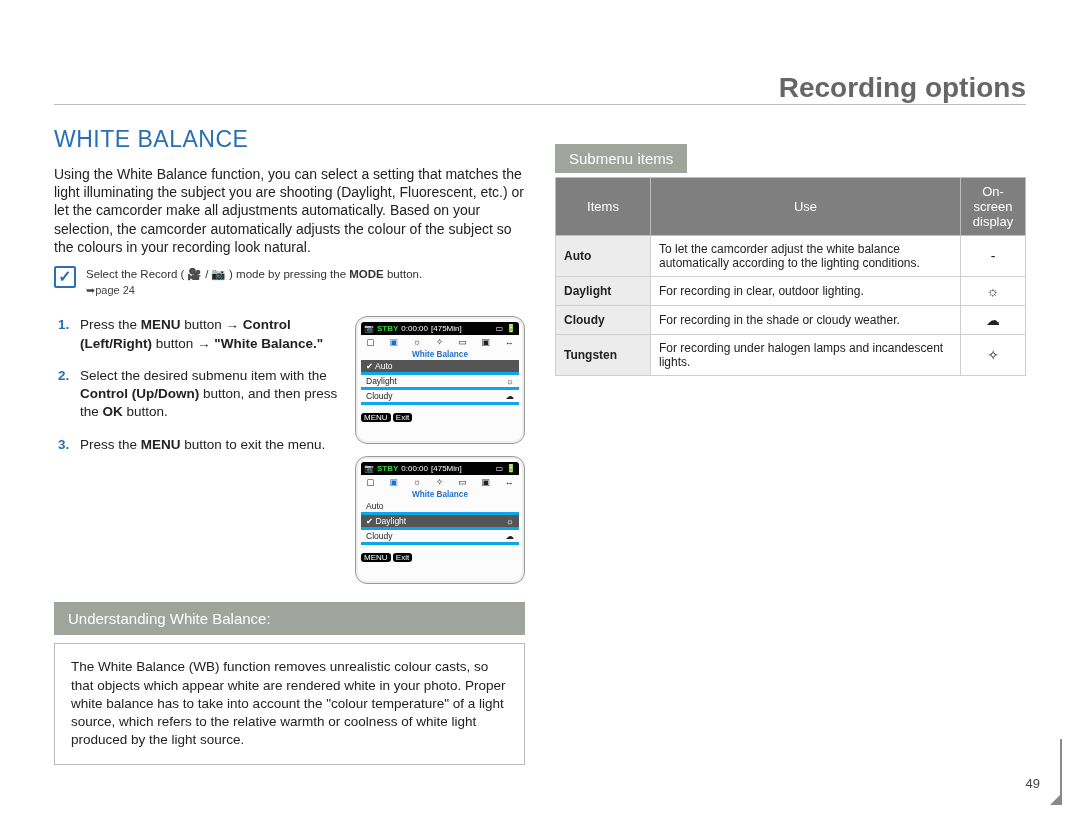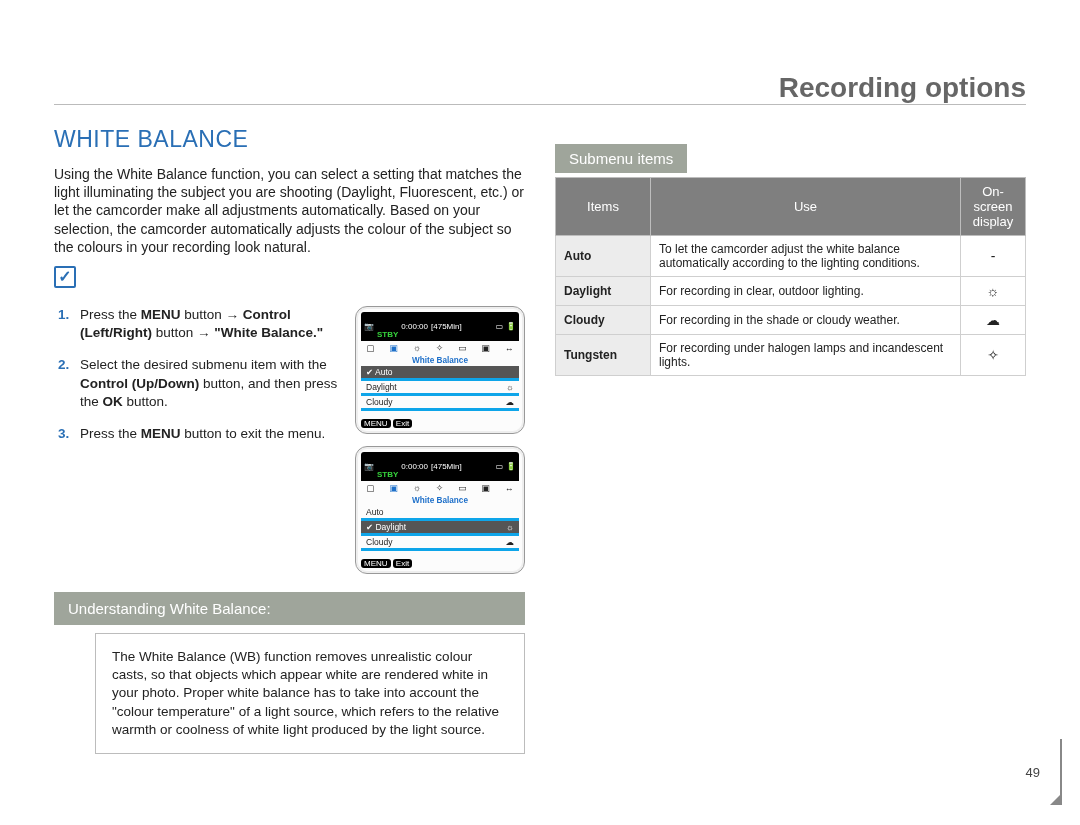--- a/index.html
+++ b/index.html
@@ -87,42 +87,41 @@
       border:1px solid #999;
       border-radius:12px;
       width:170px; height:128px;
       background:#fcfcfc;
       padding:5px;
       font-size:8px;
       box-shadow: inset 0 0 0 2px #eee;
       overflow:hidden;
     }
     .screenshot .topbar { display:flex; gap:3px; align-items:center; background:#000; color:#fff; padding:2px 3px; border-radius:3px 3px 0 0;}
-    .screenshot .stby { color:#36d23c; font-weight:bold; font-size:8px;margin-top:16px;}
+    .screenshot .stby { color:#36d23c; font-weight:bold; font-size:8px;}
     .screenshot .tabsbar { display:flex; gap:4px; padding:2px 0; justify-content:space-around; font-size:9px;}
     .screenshot .wb-label { color:#1d6fc9; font-weight:bold; font-size:8.2px; text-align:center; padding:1px 0;}
     .screenshot .menurow { display:flex; justify-content:space-between; padding:1px 5px; font-size:8.5px; border-bottom:3px solid #0ea5e9;}
     .screenshot .menurow.sel { background:#555; color:#fff;}
     .screenshot .btmbar { margin-top:8px; font-size:8px; }
     .pill { background:#000; color:#fff; border-radius:3px; padding:0 3px; }
 
     .info-banner {
       background:#9fa59b;
       color:#fff;
       font-size:15px;
       padding:8px 14px;
       margin-top: 18px;
       margin-bottom:8px;
     }
     .info-box {
       border:1px solid #bcbcbc;
       padding:14px 16px;
       font-size:13.5px;
       line-height:1.35;
-      margin-left:41px;
     }
     .sub-banner {
       display:inline-block;
       background:#9fa59b;
       color:#fff;
       font-size:15px;
       padding:6px 14px;
       margin-bottom:4px;
     }
     table.sub {
@@ -140,21 +139,21 @@
     table.sub td {
       border:1px solid #cfcfcf;
       padding:6px 8px;
       vertical-align:middle;
     }
     table.sub td.item { background:#ececec; font-weight:600; width:95px; font-size:12px;}
     table.sub td.icon { text-align:center; width:65px; font-size:14px;}
     .page-num {
       position:absolute;
       right: 40px;
-      bottom: 45px;
+      bottom: 34px;
       font-size:13px;
       color:#444;
       text-align:center;
     }
     .corner-tab {
       position:absolute;
       right: 18px;
       bottom: 22px;
       width: 10px; height: 64px;
       border-right: 2px solid #888;
@@ -175,20 +174,29 @@
 <div class="header-rule"></div>
 
 <div class="cols">
 
   <div class="col">
     <div class="section-title">WHITE BALANCE</div>
     <p class="intro">Using the White Balance function, you can select a setting that matches the light illuminating the subject you are shooting (Daylight, Fluorescent, etc.) or let the camcorder make all adjustments automatically. Based on your selection, the camcorder automatically adjusts the colour of the subject so the colours in your recording look natural.</p>
 
     <div class="note-row">
       <div class="note-icon">✓</div>
+      <div class="note-text">
+        <span>Select the Record (</span>
+        <span>🎥</span> /
+        <span>📷</span>
+        <span> ) mode by pressing the </span>
+        <b>MODE</b>
+        <span> button.</span><br>
+        <span class="small">➥page 24</span>
+      </div>
     </div>
 
     <div class="steps-and-shots">
       <ol class="steps">
         <li>
           <span class="num">1.</span>
           <span>Press the </span><b>MENU</b><span> button → </span><b>Control (Left/Right)</b><span> button → </span><b>"White Balance."</b>
         </li>
         <li>
           <span class="num">2.</span>

